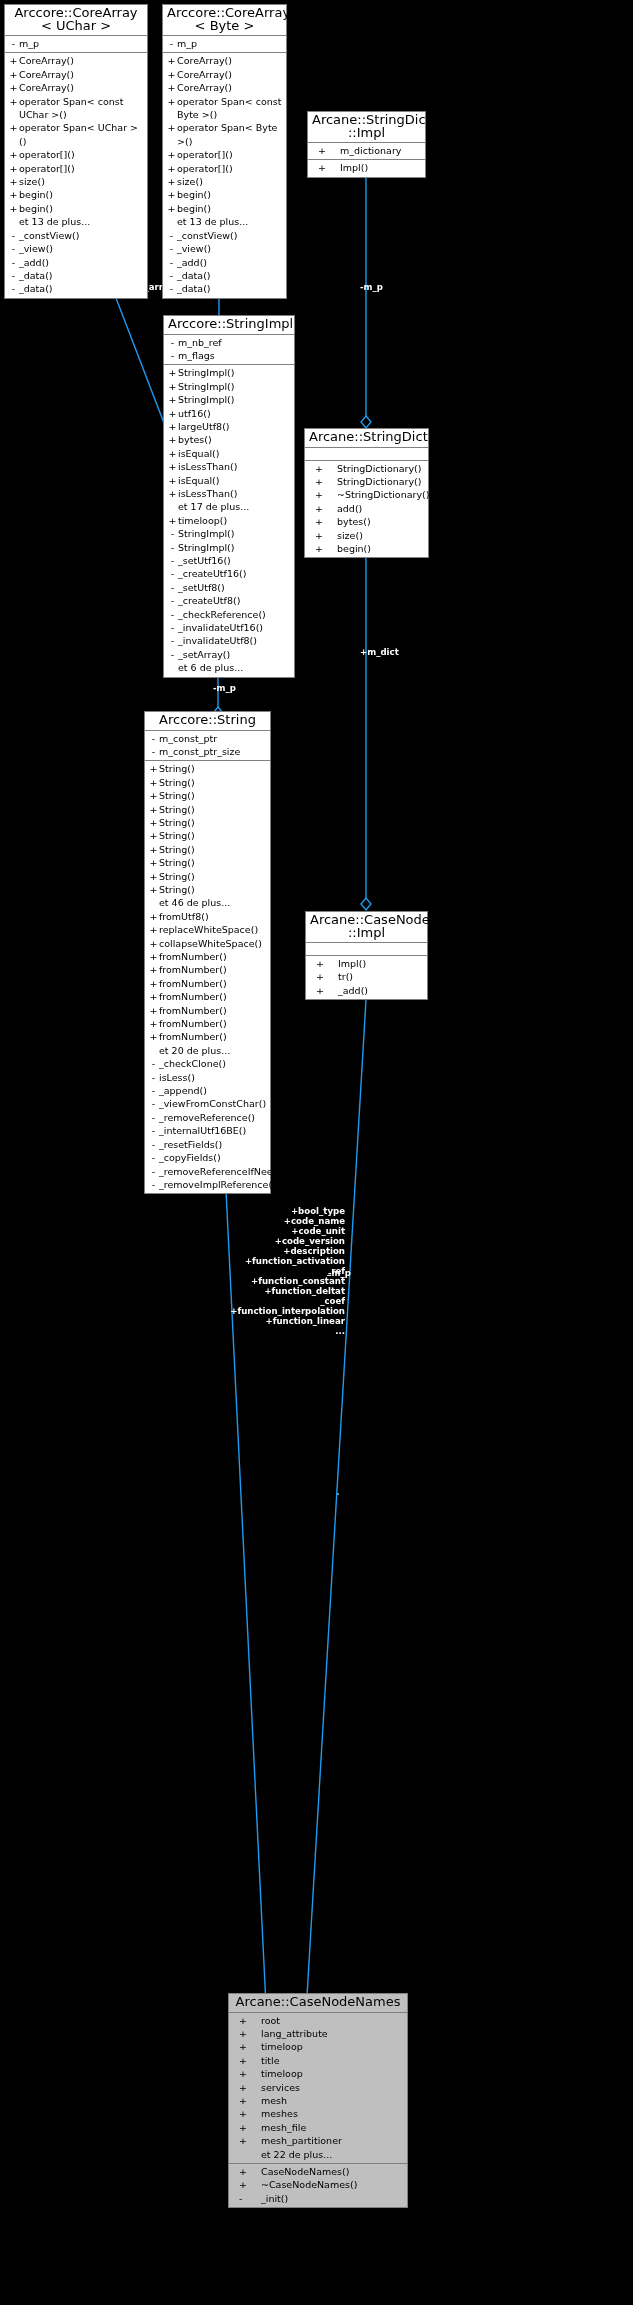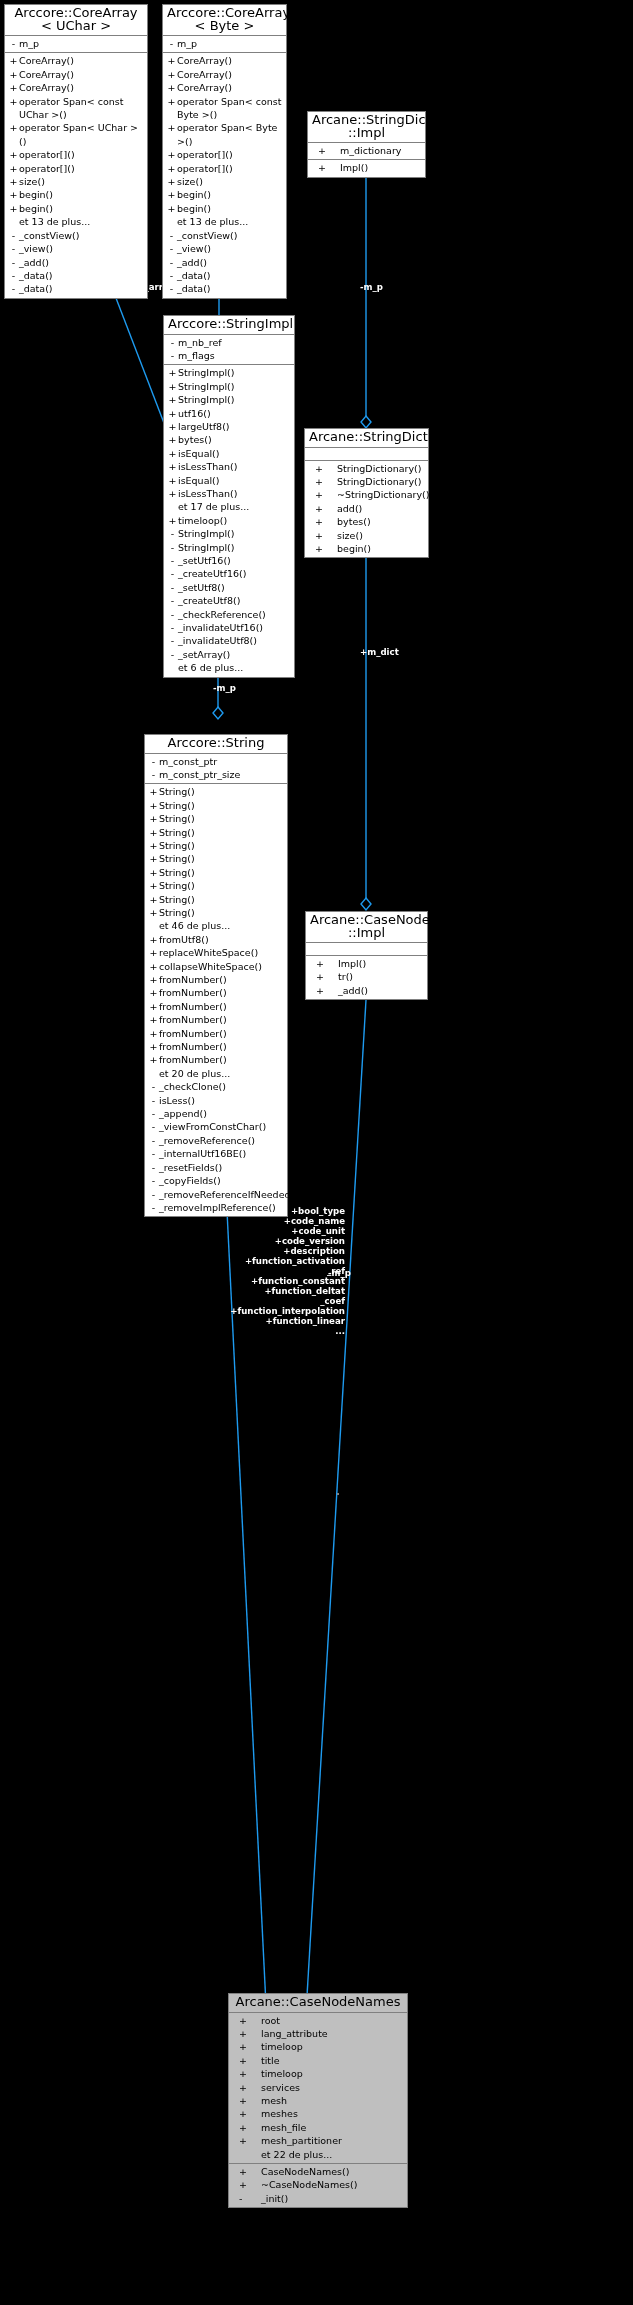--- a/index.html
+++ b/index.html
@@ -239,21 +239,21 @@
       <div class="row center"><span class="vis">+</span><span class="txt">StringDictionary()</span></div>
       <div class="row center"><span class="vis">+</span><span class="txt">StringDictionary()</span></div>
       <div class="row center"><span class="vis">+</span><span class="txt">~StringDictionary()</span></div>
       <div class="row center"><span class="vis">+</span><span class="txt">add()</span></div>
       <div class="row center"><span class="vis">+</span><span class="txt">bytes()</span></div>
       <div class="row center"><span class="vis">+</span><span class="txt">size()</span></div>
       <div class="row center"><span class="vis">+</span><span class="txt">begin()</span></div>
     </div>
   </div>
 
-  <div class="node" id="n5" style="left:144px;top:734px;width:144px;">
+  <div class="node" id="n5" style="left:144px;top:711px;width:127px;">
     <div class="title">Arccore::String</div>
     <div class="compartment">
       <div class="row"><span class="vis">-</span><span class="txt">m_const_ptr</span></div>
       <div class="row"><span class="vis">-</span><span class="txt">m_const_ptr_size</span></div>
     </div>
     <div class="compartment">
       <div class="row"><span class="vis">+</span><span class="txt">String()</span></div>
       <div class="row"><span class="vis">+</span><span class="txt">String()</span></div>
       <div class="row"><span class="vis">+</span><span class="txt">String()</span></div>
       <div class="row"><span class="vis">+</span><span class="txt">String()</span></div>

